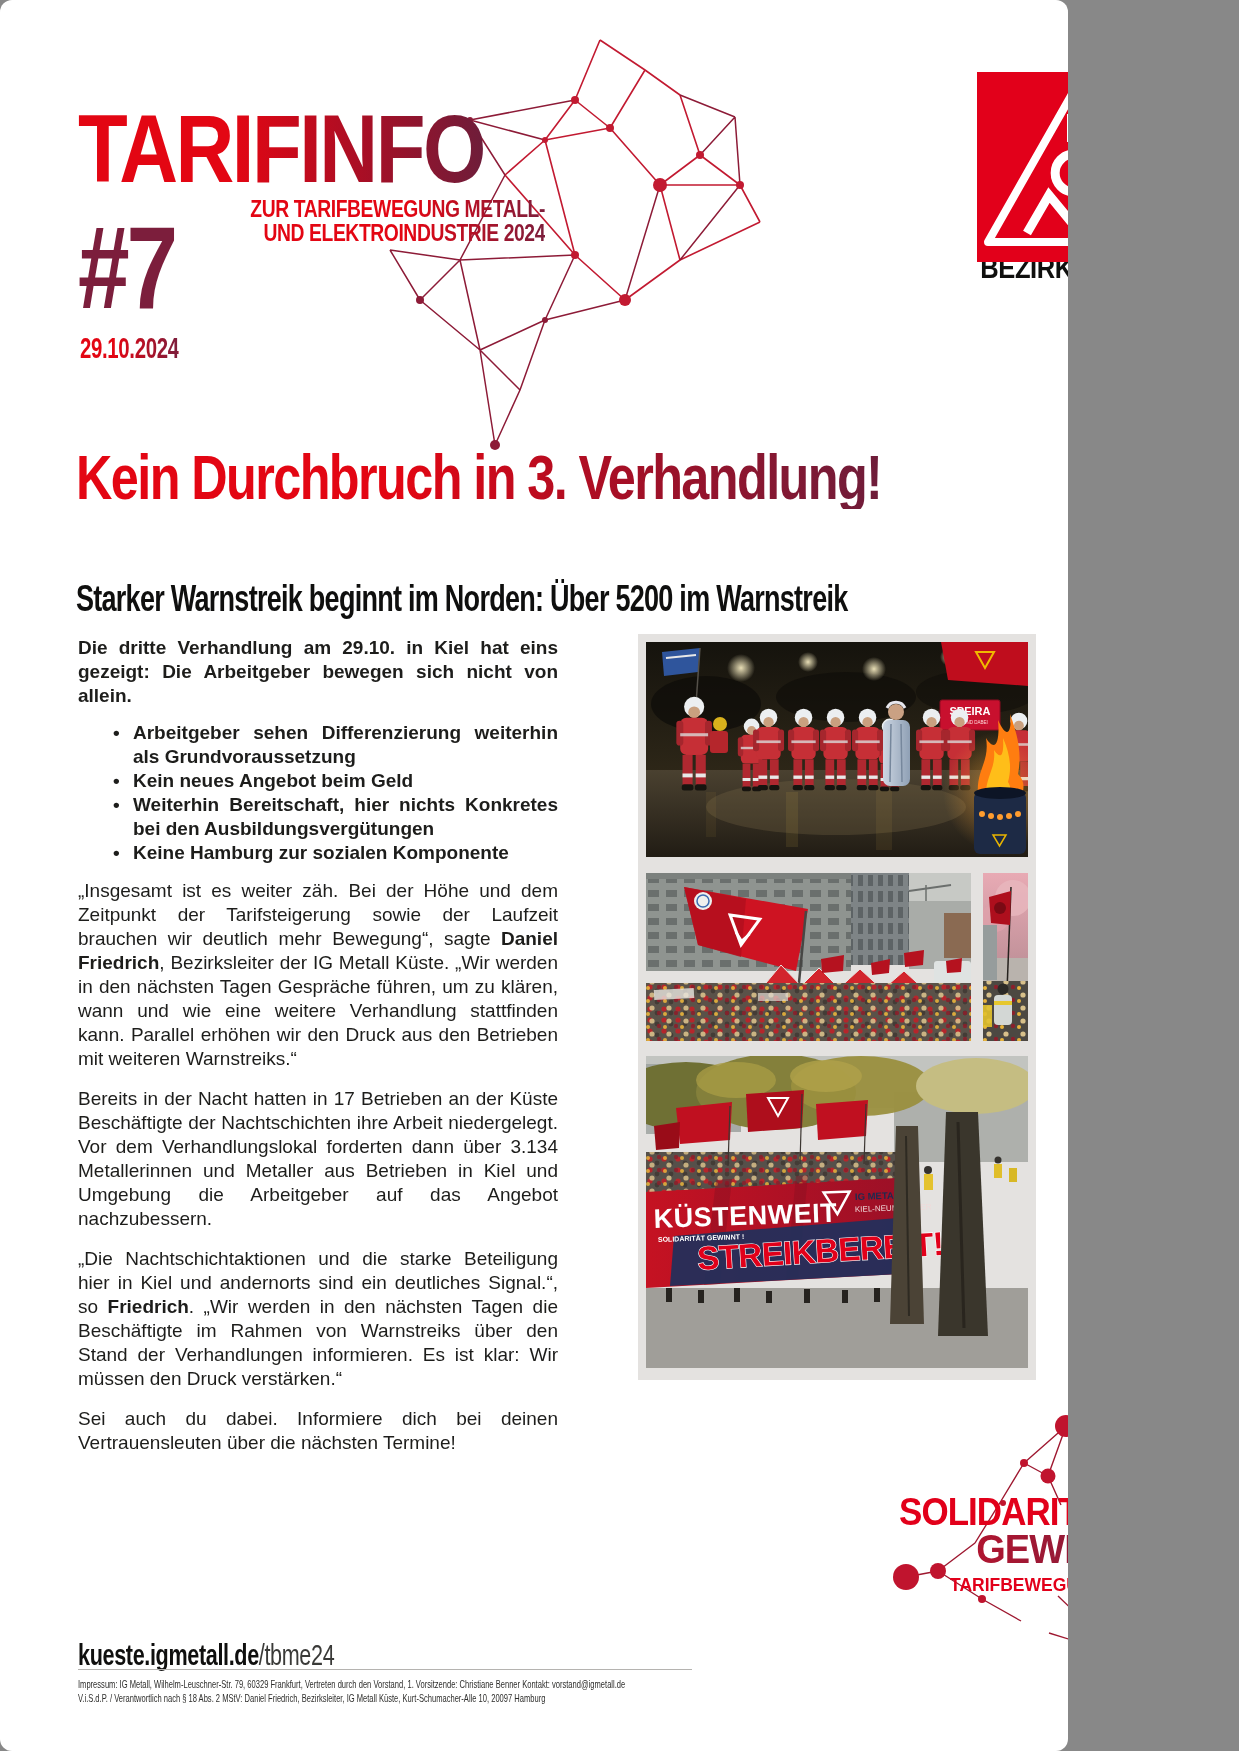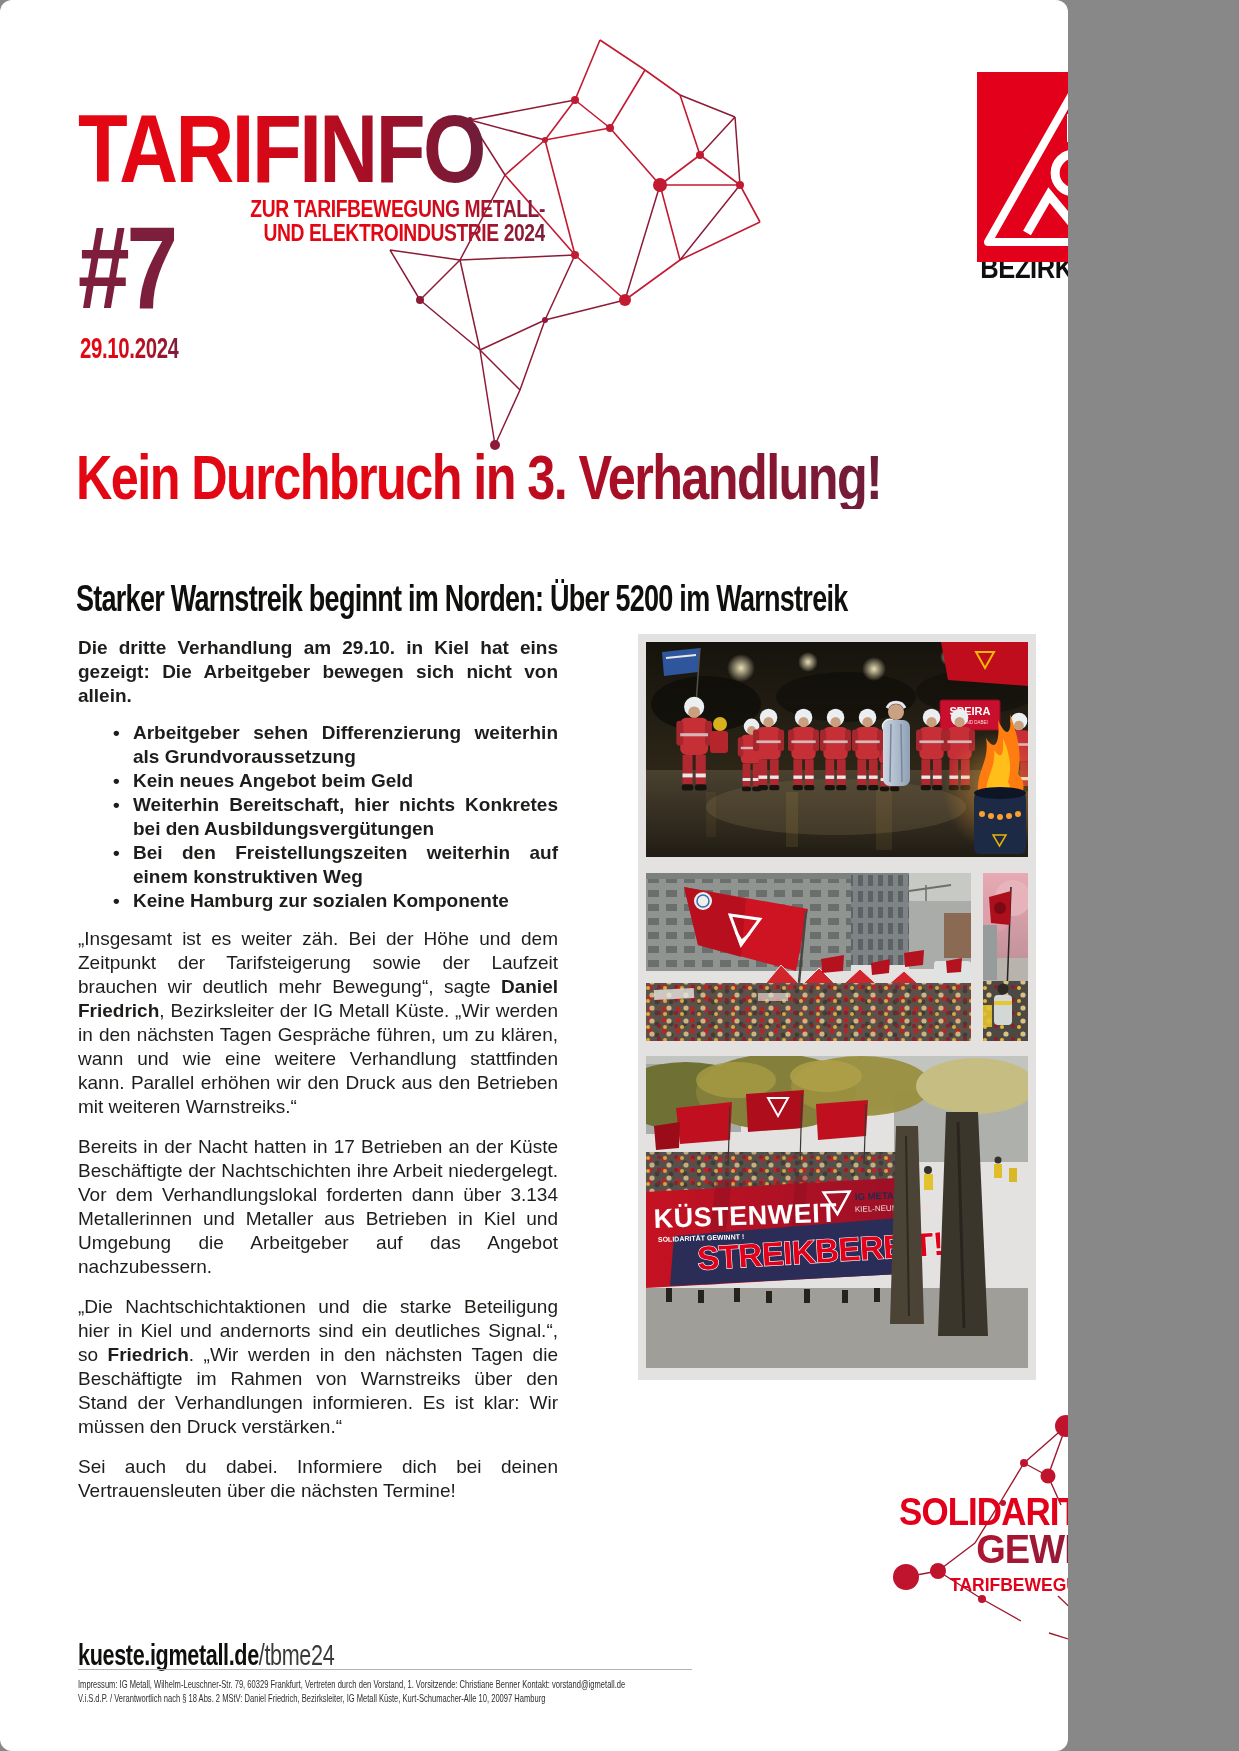--- a/index.html
+++ b/index.html
@@ -114,21 +114,20 @@
 
   <div id="headline" class="abs nowrap">Kein Durchbruch in 3. Verhandlung!</div>
   <div id="subheadline" class="abs nowrap">Starker Warnstreik beginnt im Norden: Über 5200 im Warnstreik</div>
 
   <div id="body-col" class="abs">
     <p class="intro">Die dritte Verhandlung am 29.10. in Kiel hat eins gezeigt: Die Arbeitgeber bewegen sich nicht von allein.</p>
     <ul>
       <li>Arbeitgeber sehen Differenzierung weiterhin als Grundvoraussetzung</li>
       <li>Kein neues Angebot beim Geld</li>
       <li>Weiterhin Bereitschaft, hier nichts Konkretes bei den Ausbildungsvergütungen</li>
-      <li>Bei den Freistellungszeiten weiterhin auf einem konstruktiven Weg</li>
       <li>Keine Hamburg zur sozialen Komponente</li>
     </ul>
     <p><span>„Insgesamt ist es weiter zäh. Bei der Höhe und dem Zeitpunkt der Tarifsteigerung sowie der Laufzeit brauchen wir deutlich mehr Bewegung“, sagte </span><b>Daniel Friedrich</b><span>, Bezirksleiter der IG Metall Küste. „Wir werden in den nächsten Tagen Gespräche führen, um zu klären, wann und wie eine weitere Verhandlung stattfinden kann. Parallel erhöhen wir den Druck aus den Betrieben mit weiteren Warnstreiks.“</span></p>
     <p><span>Bereits in der Nacht hatten in 17 Betrieben an der Küste Beschäftigte der Nachtschichten ihre Arbeit niedergelegt. Vor dem Verhandlungslokal forderten dann über 3.134 Metallerinnen und Metaller aus Betrieben in Kiel und Umgebung die Arbeitgeber auf das Angebot nachzubessern.</span></p>
     <p><span>„Die Nachtschichtaktionen und die starke Beteiligung hier in Kiel und andernorts sind ein deutliches Signal.“, so </span><b>Friedrich</b><span>. „Wir werden in den nächsten Tagen die Beschäftigte im Rahmen von Warnstreiks über den Stand der Verhandlungen informieren. Es ist klar: Wir müssen den Druck verstärken.“</span></p>
     <p class="closing">Sei auch du dabei. Informiere dich bei deinen Vertrauensleuten über die nächsten Termine!</p>
   </div>
 
   <div id="gallery" class="abs">
 

